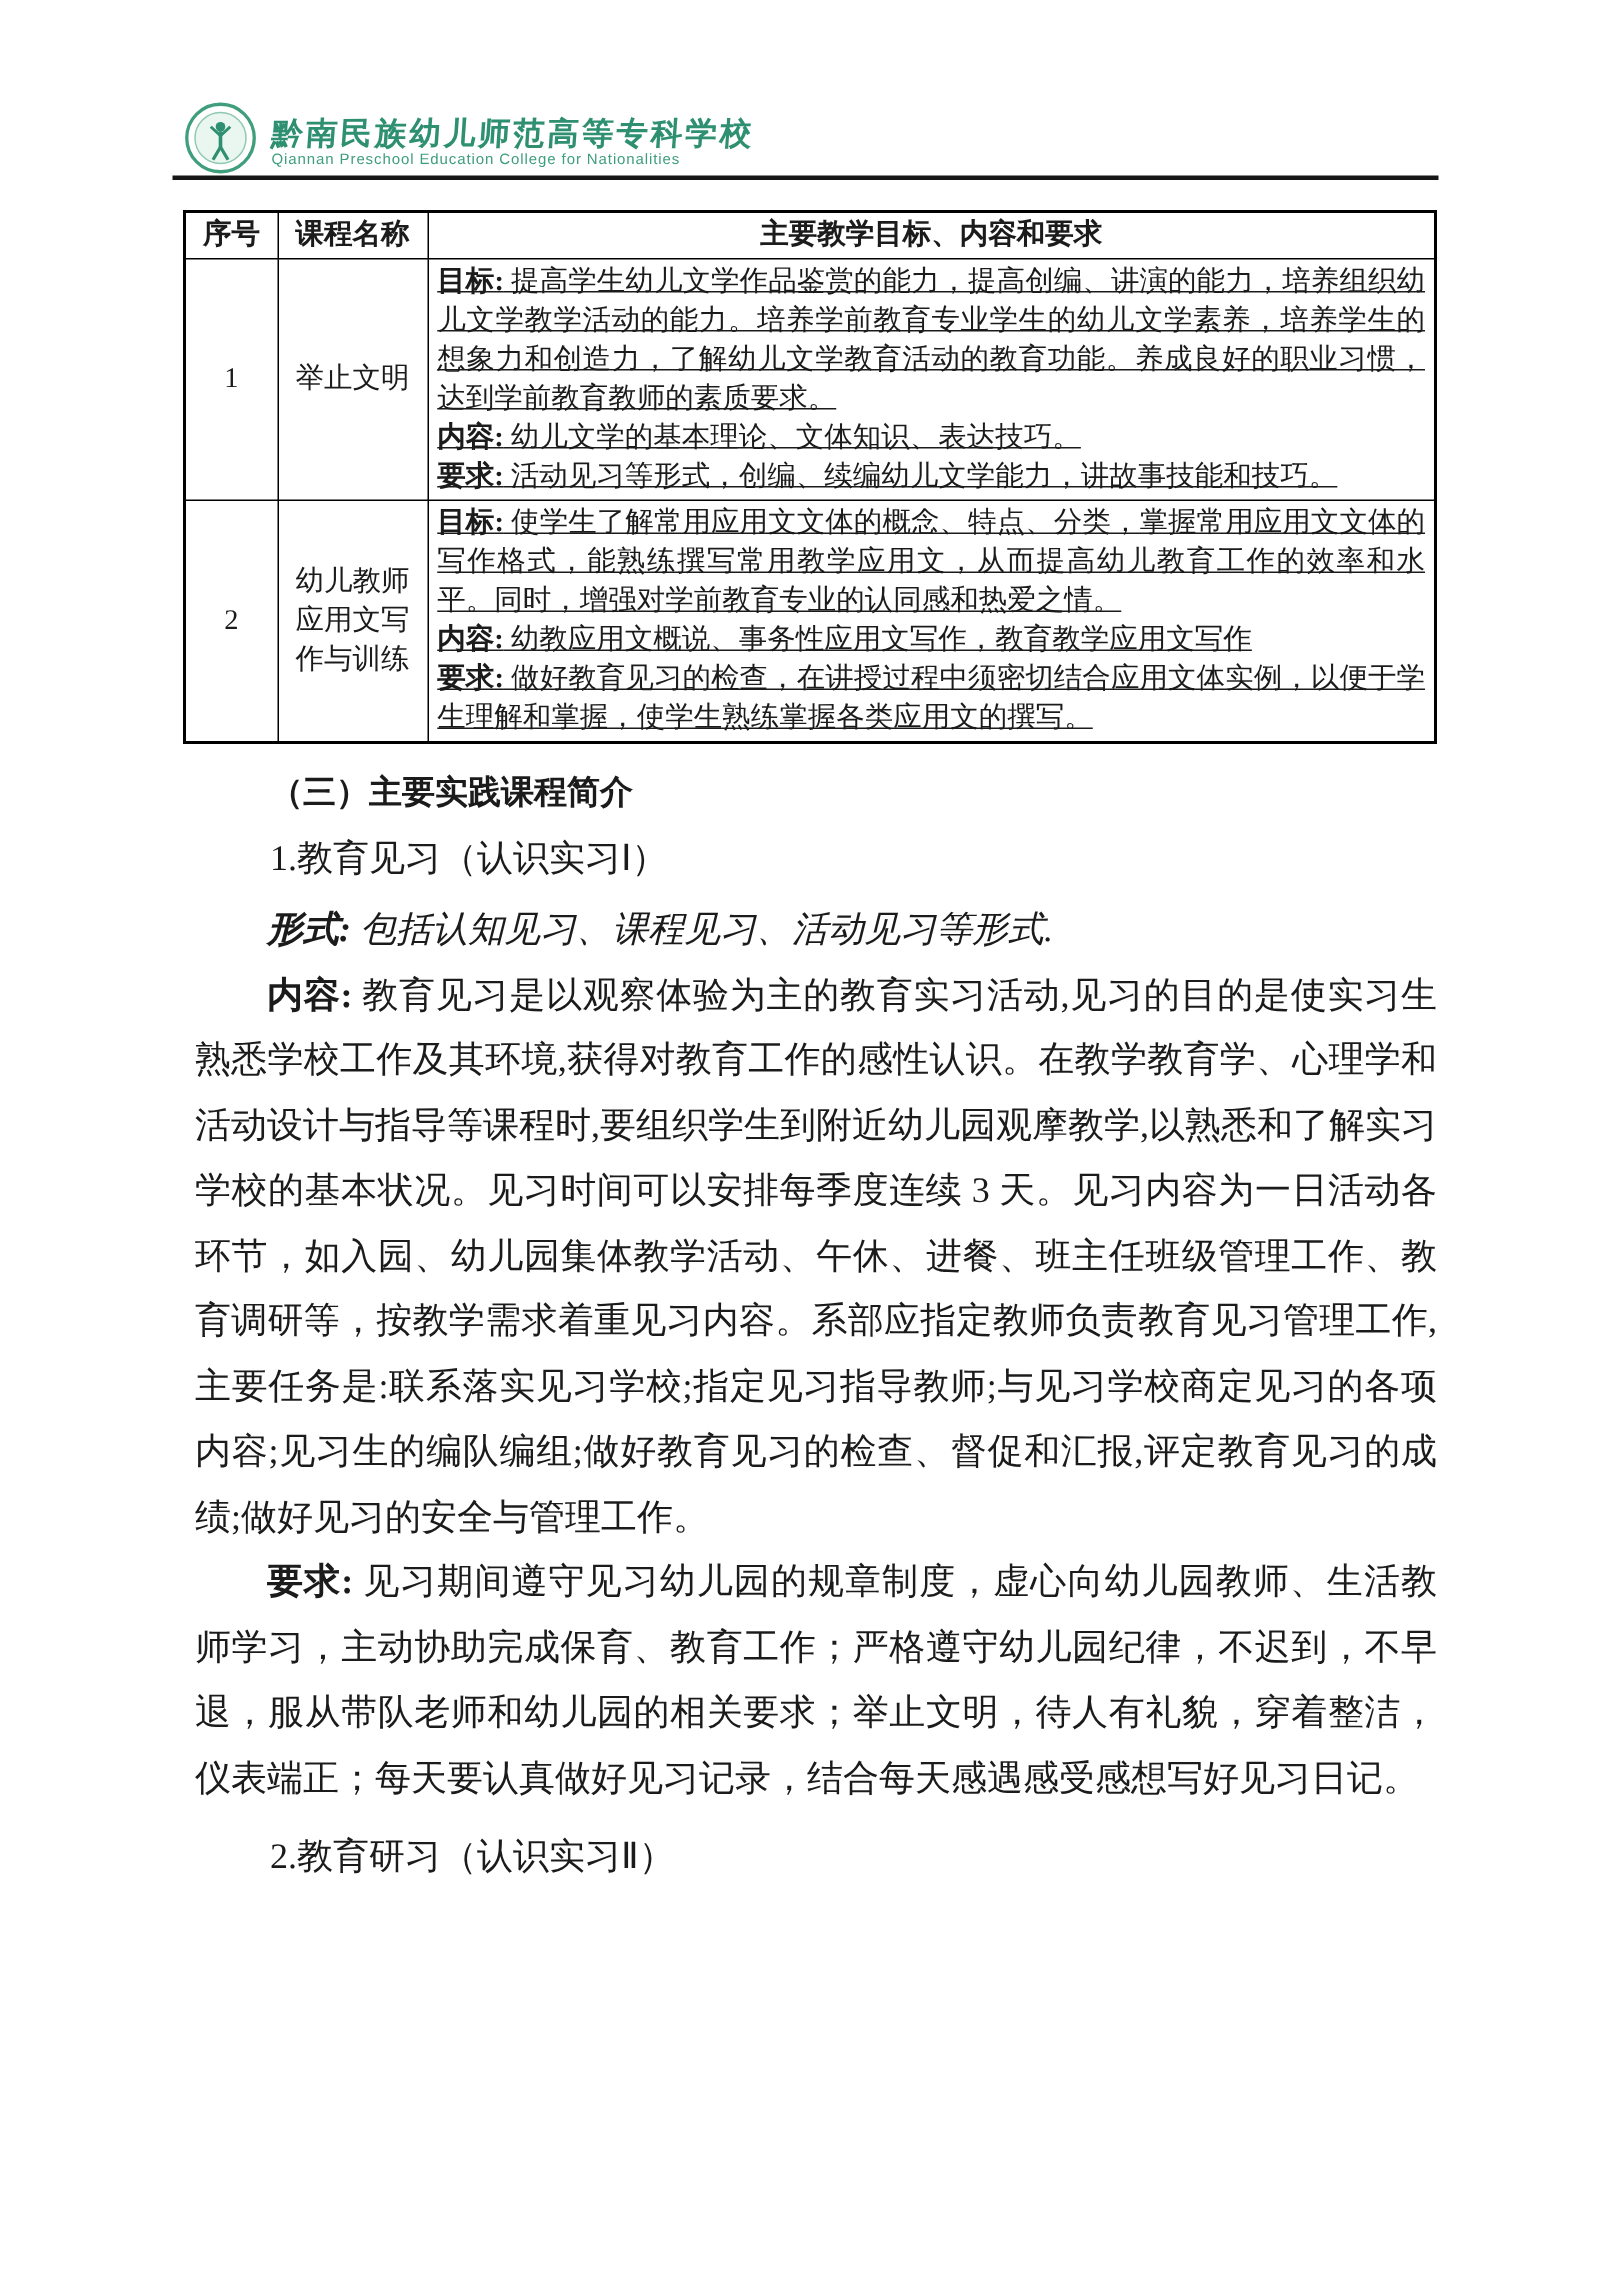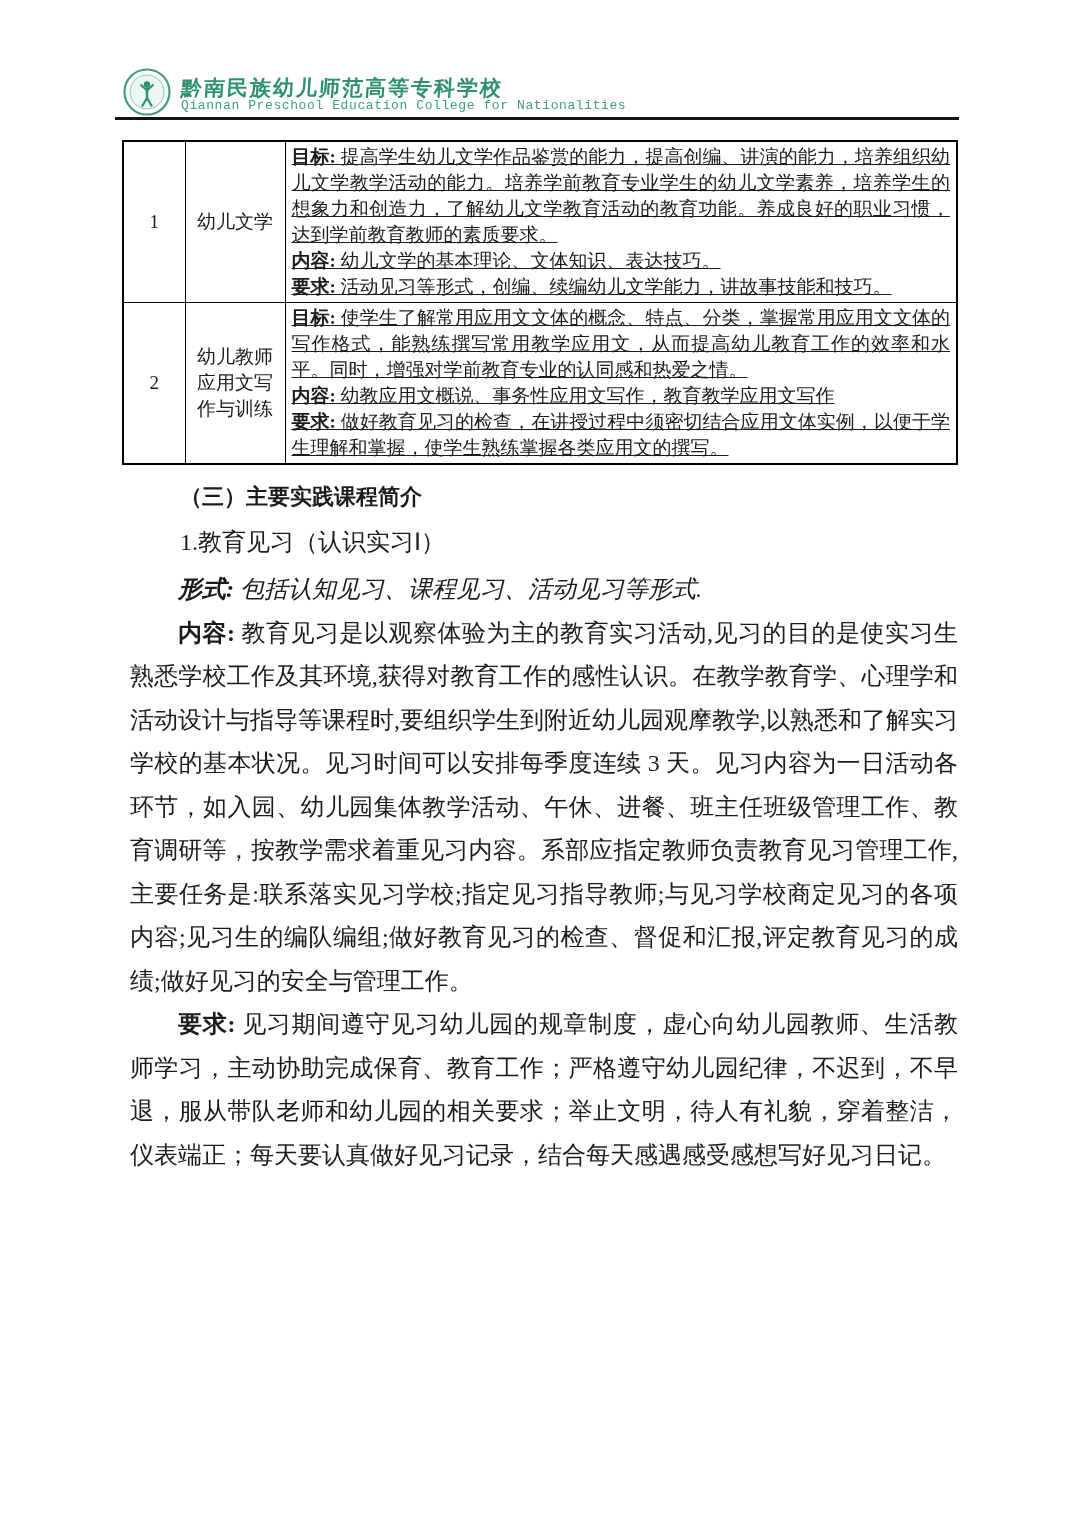--- a/index.html
+++ b/index.html
@@ -19,22 +19,22 @@
   }
   .logo-circle{width:48px;height:48px;flex:0 0 auto;}
   .logo-names{display:flex;flex-direction:column;justify-content:center;}
   .college-zh{
     font-size:21px;font-weight:bold;color:#2e9070;
     letter-spacing:2px;line-height:24px;
     font-family:"Liberation Serif", serif;
     transform:skewX(-4deg);
   }
   .college-en{
-    font-size:13px;color:#3f9e7c;letter-spacing:.6px;line-height:12px;
-    font-family:Liberation Mono, monospace;
+    font-size:10px;color:#3f9e7c;letter-spacing:.6px;line-height:12px;
+    font-family:Liberation Sans, sans-serif;
   }
   .header-rule{
     position:absolute;top:117px;left:115px;width:844px;height:3px;
     background:#161616;
   }
   
   .content{position:absolute;left:122px;top:140px;width:836px;}
   .sec3-title{
     font-size:25px;font-weight:bold;margin:0 0 6px 62px;line-height:30px;
   }
@@ -99,23 +99,28 @@
   <div class="content">
 
 
     <table class="courses">
       <colgroup>
           <col class="c-no">
           <col class="c-name">
           <col>
         </colgroup>
       <tbody>
+          <tr>
+        <th>序号</th>
+        <th>课程名称</th>
+        <th>主要教学目标、内容和要求</th>
+      </tr>
       <tr>
         <td class="cell-no">1</td>
-        <td class="cell-name">幼儿文学</td>
+        <td class="cell-name">举止文明</td>
         <td class="cell-desc">
           <p><b>目标:</b><span> 提高学生幼儿文学作品鉴赏的能力，提高创编、讲演的能力，培养组织幼儿文学教学活动的能力。培养学前教育专业学生的幼儿文学素养，培养学生的想象力和创造力，了解幼儿文学教育活动的教育功能。养成良好的职业习惯，达到学前教育教师的素质要求。</span></p>
           <p><b>内容:</b><span> 幼儿文学的基本理论、文体知识、表达技巧。</span></p>
           <p><b>要求:</b><span> 活动见习等形式，创编、续编幼儿文学能力，讲故事技能和技巧。</span></p>
         </td>
       </tr>
       <tr>
         <td class="cell-no">2</td>
         <td class="cell-name">幼儿教师应用文写作与训练</td>
         <td class="cell-desc">
@@ -130,16 +135,17 @@
     <div class="h-sec">（三）主要实践课程简介</div>
 
     <div class="h-sub">1.教育见习（认识实习Ⅰ）</div>
 
     <p class="para para-first"><b>形式:</b><span> 包括认知见习、课程见习、活动见习等形式.</span></p>
 
     <p class="para"><b>内容:</b><span> 教育见习是以观察体验为主的教育实习活动,见习的目的是使实习生熟悉学校工作及其环境,获得对教育工作的感性认识。在教学教育学、心理学和活动设计与指导等课程时,要组织学生到附近幼儿园观摩教学,以熟悉和了解实习学校的基本状况。见习时间可以安排每季度连续 3 天。见习内容为一日活动各环节，如入园、幼儿园集体教学活动、午休、进餐、班主任班级管理工作、教育调研等，按教学需求着重见习内容。系部应指定教师负责教育见习管理工作,主要任务是:联系落实见习学校;指定见习指导教师;与见习学校商定见习的各项内容;见习生的编队编组;做好教育见习的检查、督促和汇报,评定教育见习的成绩;做好见习的安全与管理工作。</span></p>
 
     <p class="para"><b>要求:</b><span> 见习期间遵守见习幼儿园的规章制度，虚心向幼儿园教师、生活教师学习，主动协助完成保育、教育工作；严格遵守幼儿园纪律，不迟到，不早退，服从带队老师和幼儿园的相关要求；举止文明，待人有礼貌，穿着整洁，仪表端正；每天要认真做好见习记录，结合每天感遇感受感想写好见习日记。</span></p>
 
+    <div class="h-sub">2.教育研习（认识实习Ⅱ）</div>
 
 
   </div>
 </div>
 
 </body></html>

